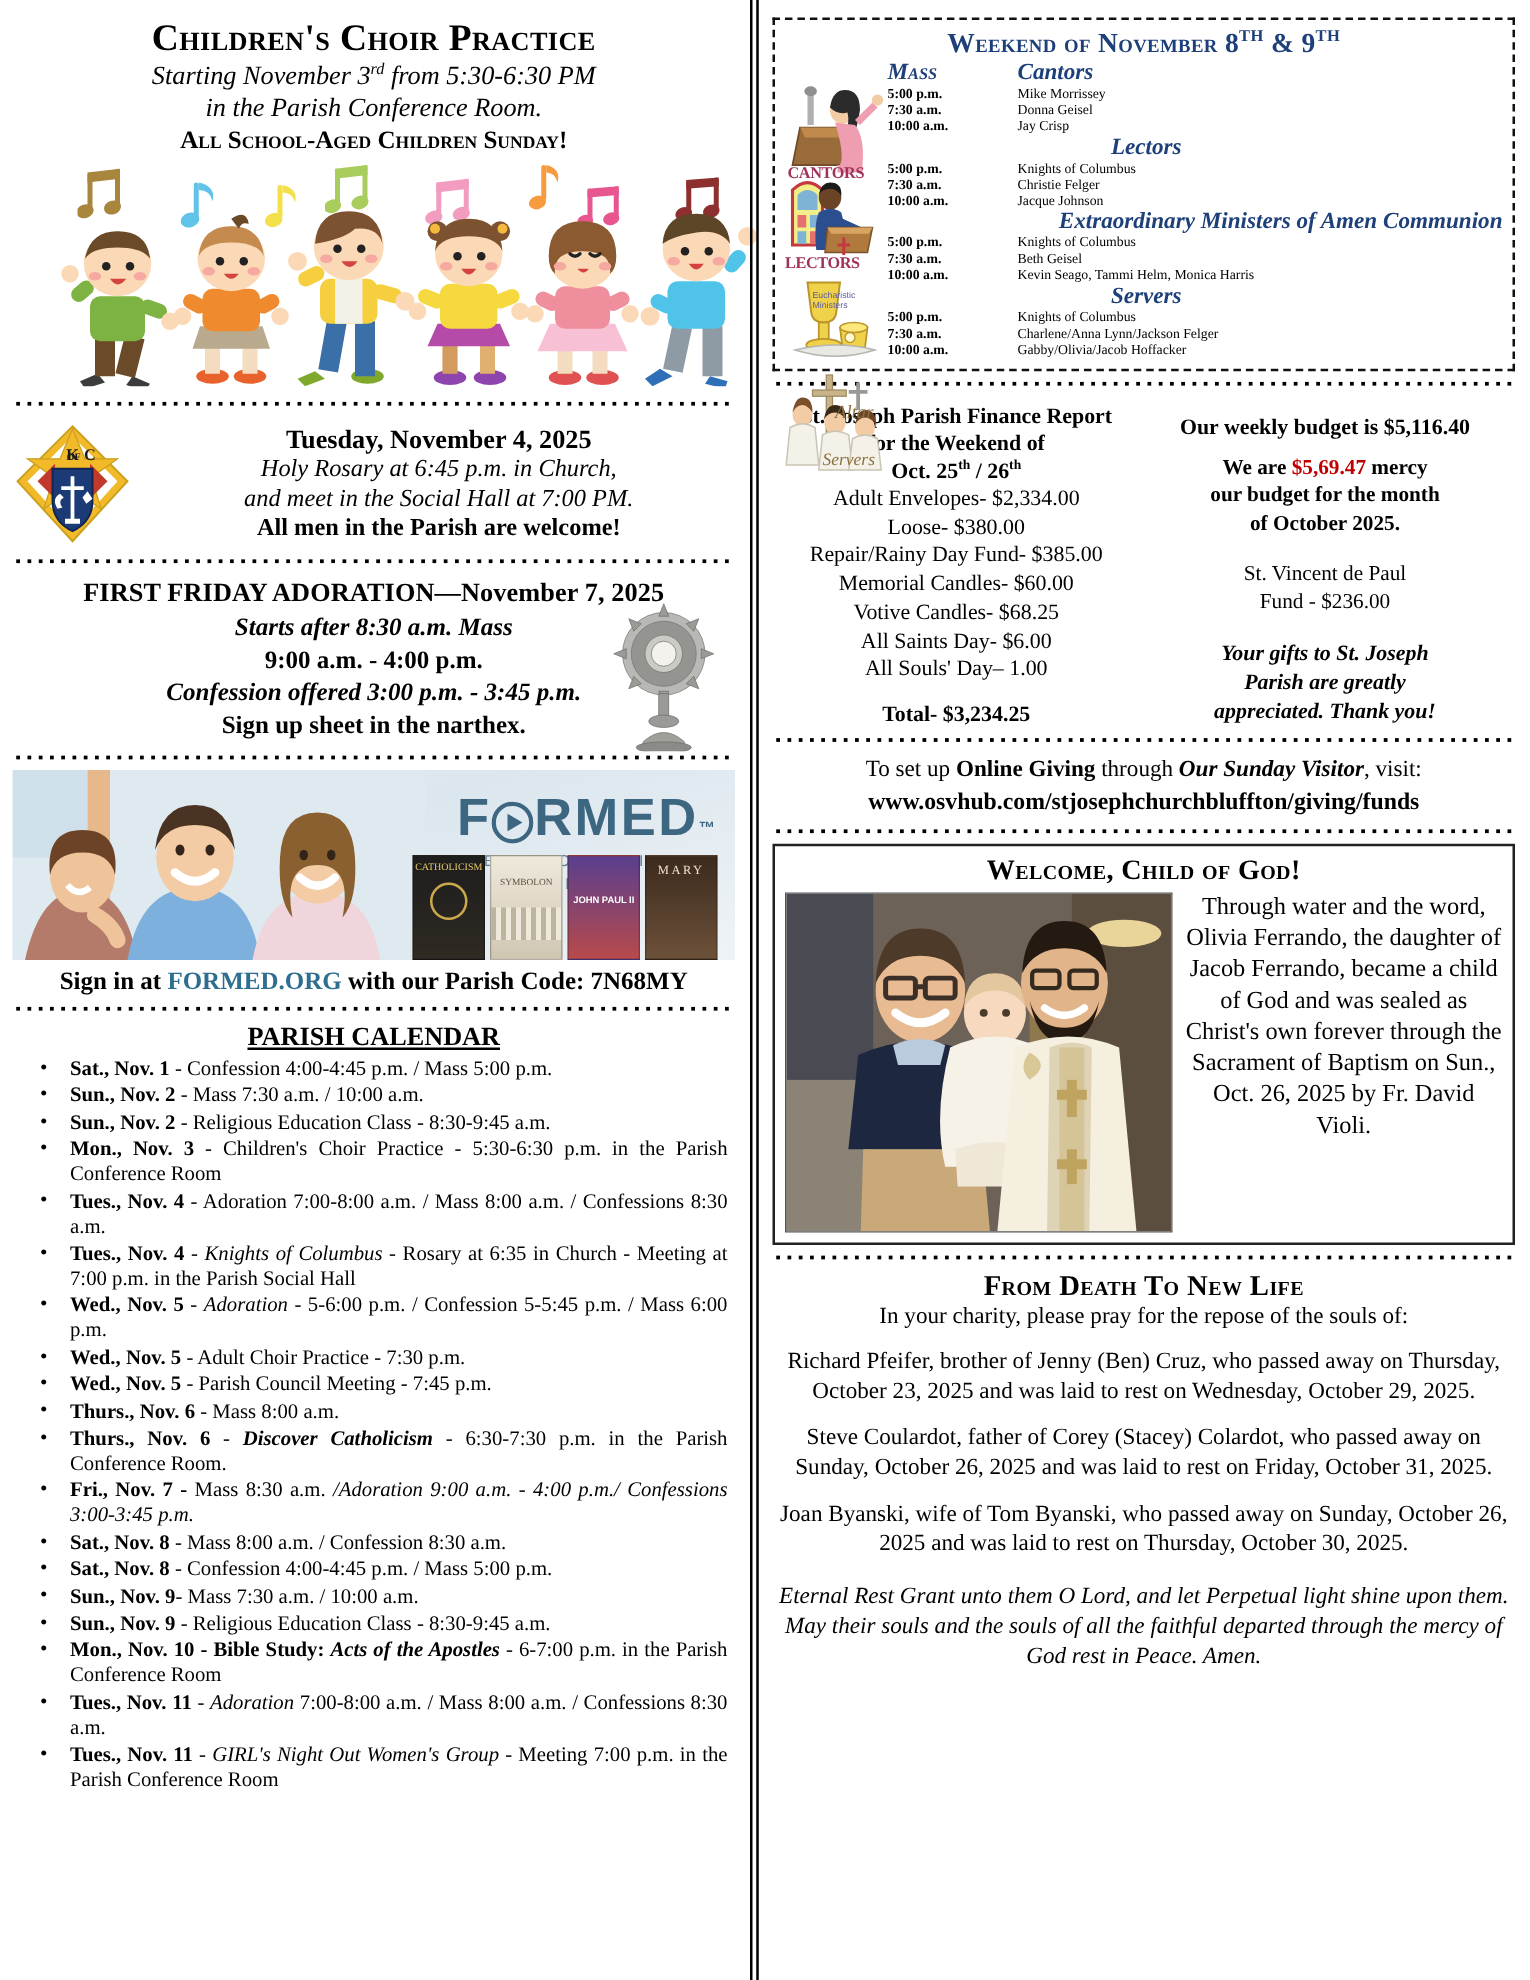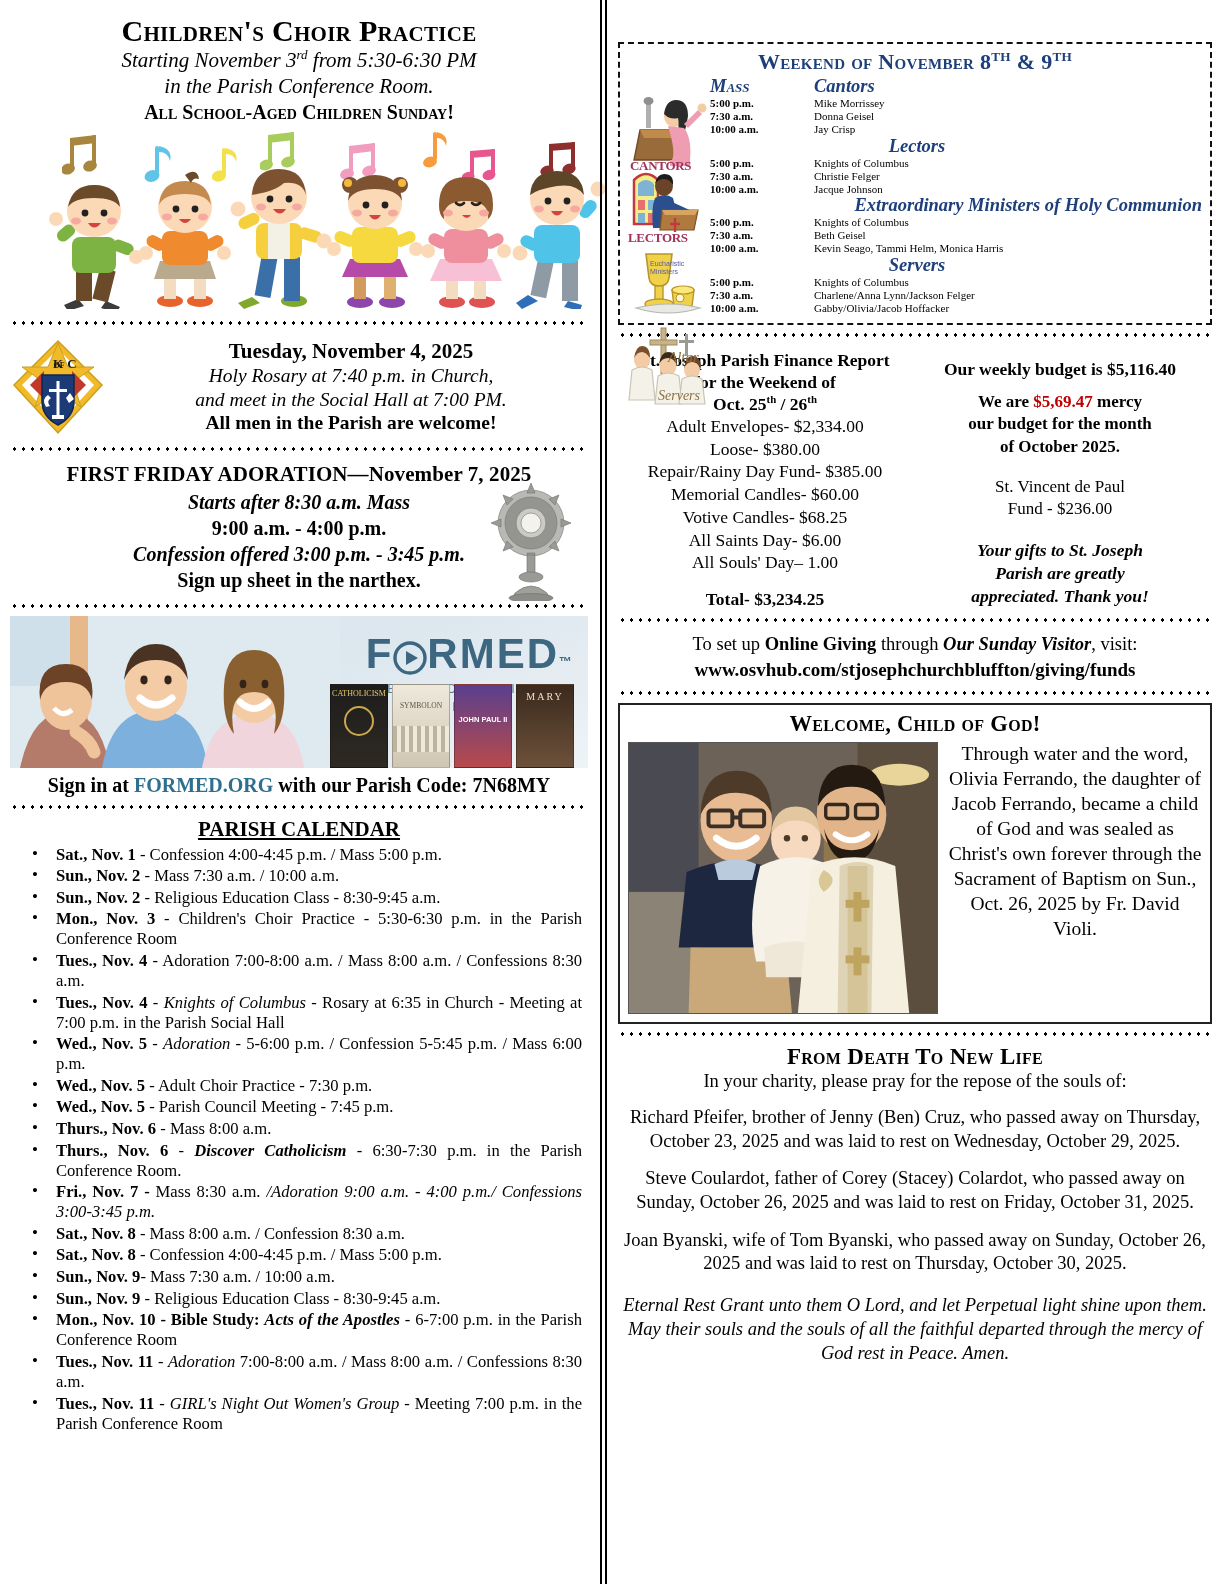--- a/index.html
+++ b/index.html
@@ -91,21 +91,21 @@
   ul.cal { list-style:none; margin:0; padding:0 6px 0 10px; }
   ul.cal li {
     position:relative; padding-left:36px; margin:0 0 1.5px 0;
     font-size:16.6px; line-height:1.21; text-align:justify;
   }
   ul.cal li::before {
     content:"•"; position:absolute; left:12px; top:-1px; font-size:17px;
   }
 
   
-  .sched-box { border:2px dashed #111; padding:5px 6px 8px 6px;margin-top:28px; }
+  .sched-box { border:2px dashed #111; padding:5px 6px 8px 6px; }
   .sched-h {
     text-align:center; color:#1d3f7a; font-weight:bold; font-variant:small-caps;
     font-size:22px; letter-spacing:.3px; margin-bottom:1px;
   }
   .sched-h .sup { font-size:.6em; vertical-align:super; }
   .sched-grid { display:flex; }
   .sched-icons { width:84px; flex:none; position:relative; }
   .sched-body { flex:1; }
   .sch-hdrrow { display:flex; font-size:18.5px; color:#1d3f7a; font-weight:bold; font-style:italic; }
   .sch-hdrrow .c1 { width:104px; font-variant:small-caps; font-style:italic; }
@@ -387,21 +387,21 @@
             <path d="M60 56 l4 6 l-5 4 l-3-5z" fill="#fff"></path>
             <rect x="42" y="78" width="12" height="4" fill="#fff"></rect>
             <text x="48" y="31" font-family="Liberation Serif, serif" font-size="13" font-weight="bold" text-anchor="middle" fill="#1b1b1b">K</text>
             <text x="48" y="31" font-family="Liberation Serif, serif" font-size="13" font-weight="bold" text-anchor="middle" fill="#1b1b1b" dx="14">C</text>
             <text x="48" y="31" font-family="Liberation Serif, serif" font-size="8" font-weight="bold" text-anchor="middle" fill="#1b1b1b" dx="1">OF</text>
           </g>
         </svg>
       </div>
       <div class="kofc-text">
         <div class="kofc-d">Tuesday, November 4, 2025</div>
-        <div class="kofc-i">Holy Rosary at 7:40 p.m. in Church,</div>
+        <div class="kofc-i">Holy Rosary at 6:45 p.m. in Church,</div>
         <div class="kofc-i">and meet in the Social Hall at 7:00 PM.</div>
         <div class="kofc-b">All men in the Parish are welcome!</div>
       </div>
     </div>
 
     <div class="dotsep"></div>
 
     <div class="ador">
       <div class="ador-h">FIRST FRIDAY ADORATION—November 7, 2025</div>
       <div class="ador-1">Starts after 8:30 a.m. Mass</div>
@@ -639,21 +639,21 @@
               <div class="n">Knights of Columbus</div>
             </div>
             <div class="sch-row">
               <div class="t">7:30 a.m.</div>
               <div class="n">Christie Felger</div>
             </div>
             <div class="sch-row">
               <div class="t">10:00 a.m.</div>
               <div class="n">Jacque Johnson</div>
             </div>
-            <div class="sec-h" style="text-align: right; padding-right: 2px;">Extraordinary Ministers of Holy Communion</div>
+            <div class="sec-h" style="text-align: right; padding-right: 2px;">Extraordinary Ministers of Amen Communion</div>
             <div class="sch-row">
               <div class="t">5:00  p.m.</div>
               <div class="n">Knights of Columbus</div>
             </div>
             <div class="sch-row">
               <div class="t">7:30  a.m.</div>
               <div class="n">Beth Geisel</div>
             </div>
             <div class="sch-row">
               <div class="t">10:00  a.m.</div>

